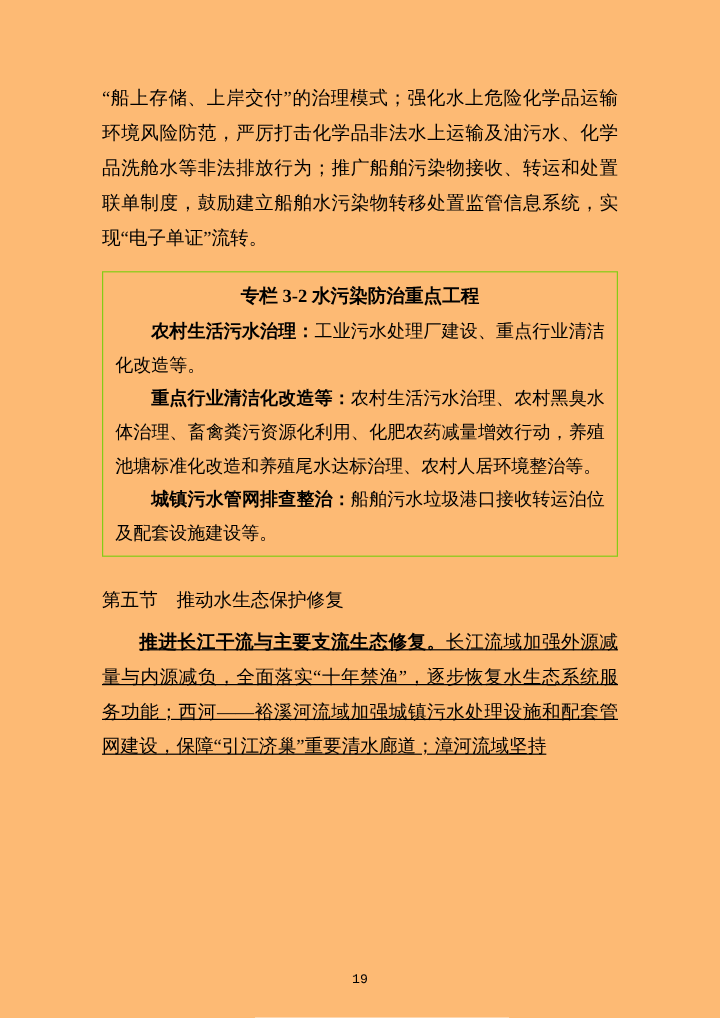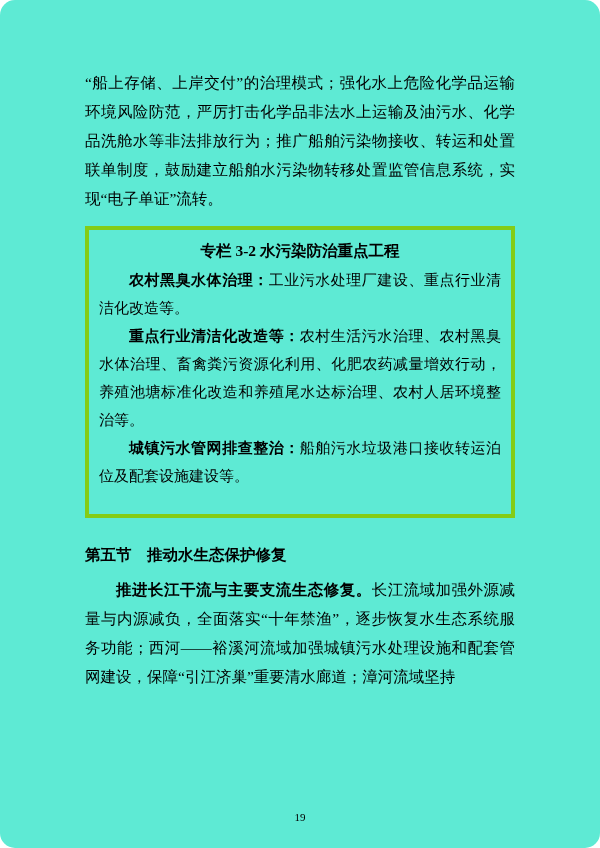--- a/index.html
+++ b/index.html
@@ -9,80 +9,81 @@
     background: #ffffff;
     color: #000000;
     font-family: "Liberation Serif", "DejaVu Serif", serif;
   }
   .page {
     position: relative;
     width: 600px;
     height: 848px;
     box-sizing: border-box;
     padding: 68px 85px 0 85px;
-    background: #5eead4;
+    background: #fdba74;
     overflow: hidden;
-    border-radius: 15px;
   }
   .para {
     font-size: 15.5px;
     line-height: 29px;
     text-align: justify;
     margin: 0;
   }
   .b { font-weight: bold; }
   .box {
-    border: 4px solid #84cc16;
+    border: 1px solid #84cc16;
     margin-top: 13px;
-    padding: 6px 10px 24px 10px;
+    padding: 6px 10px 4px 10px;
   }
   .box-title {
     font-weight: bold;
     text-align: center;
     font-size: 15.5px;
     line-height: 30px;
   }
   .box-para {
     font-size: 15px;
     line-height: 28px;
     text-align: justify;
     text-indent: 2em;
     margin: 0;
   }
   .section-heading {
-    font-weight: bold;
+    font-weight: normal;
     font-size: 15.5px;
     line-height: 29px;
     margin: 22px 0 0 0;
   }
   .lead-para {
     margin-top: 6px;
     text-indent: 2em;
+    text-decoration: underline;
   }
   .page-number {
     position: absolute;
     left: 0;
     bottom: 24px;
     width: 100%;
     text-align: center;
     font-size: 11px;
     line-height: 14px;
+    font-family: Liberation Mono, monospace;
   }
 </style>
 </head>
 <body>
 
 <div class="page">
 
   <p class="para">“船上存储、上岸交付”的治理模式；强化水上危险化学品运输环境风险防范，严厉打击化学品非法水上运输及油污水、化学品洗舱水等非法排放行为；推广船舶污染物接收、转运和处置联单制度，鼓励建立船舶水污染物转移处置监管信息系统，实现“电子单证”流转。</p>
 
   <div class="box">
     <div class="box-title">专栏 3-2 水污染防治重点工程</div>
 
-    <p class="box-para"><span class="b">农村黑臭水体治理：</span><span>工业污水处理厂建设、重点行业清洁化改造等。</span></p>
+    <p class="box-para"><span class="b">农村生活污水治理：</span><span>工业污水处理厂建设、重点行业清洁化改造等。</span></p>
 
 
     <p class="box-para"><span class="b">重点行业清洁化改造等：</span><span>农村生活污水治理、农村黑臭水体治理、畜禽粪污资源化利用、化肥农药减量增效行动，养殖池塘标准化改造和养殖尾水达标治理、农村人居环境整治等。</span></p>
 
 
     <p class="box-para"><span class="b">城镇污水管网排查整治：</span><span>船舶污水垃圾港口接收转运泊位及配套设施建设等。</span></p>
   </div>
 
   <h3 class="section-heading">第五节　推动水生态保护修复</h3>
 

